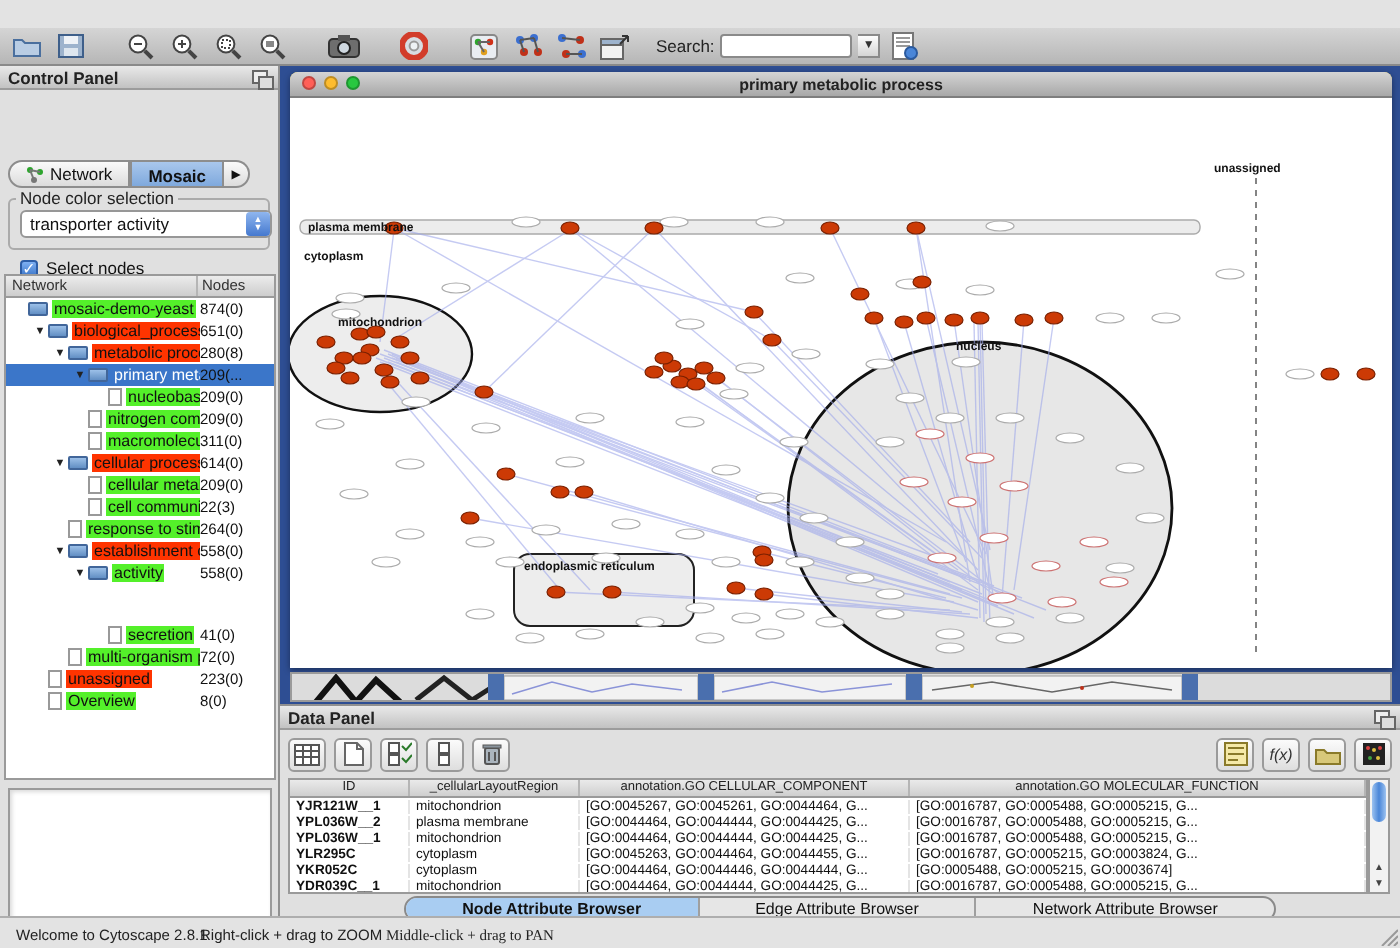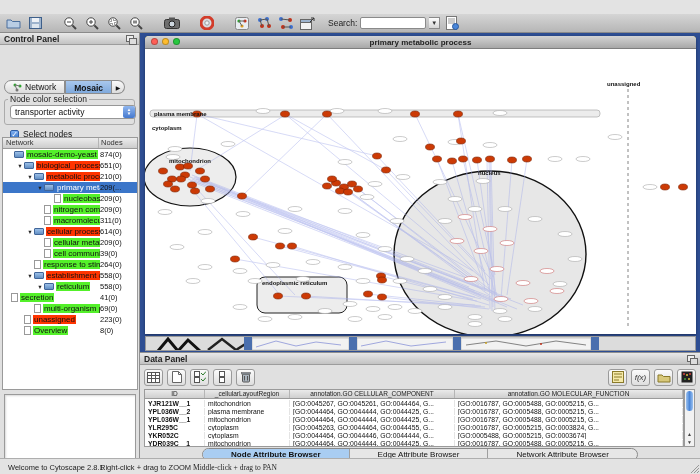--- a/index.html
+++ b/index.html
@@ -257,21 +257,21 @@
           <div class="tree-row" style="padding-left: 13px;">
             <span class="tr-arrow">▼</span>
             <span class="tr-folder"></span>
             <span class="tr-label hl-red">biological_process</span>
             <span class="tr-value">651(0)</span>
           </div>
           <div class="tree-row" style="padding-left: 23px;">
             <span class="tr-arrow">▼</span>
             <span class="tr-folder"></span>
             <span class="tr-label hl-red">metabolic process</span>
-            <span class="tr-value">210(0)</span>
+            <span class="tr-value">280(8)</span>
           </div>
           <div class="tree-row sel" style="padding-left: 33px;">
             <span class="tr-arrow">▼</span>
             <span class="tr-folder"></span>
             <span class="tr-label">primary metabolic</span>
             <span class="tr-value">209(...</span>
           </div>
           <div class="tree-row" style="padding-left: 43px;">
             <span class="tr-arrow"></span>
             <span class="tr-file"></span>
@@ -299,51 +299,51 @@
           <div class="tree-row" style="padding-left: 33px;">
             <span class="tr-arrow"></span>
             <span class="tr-file"></span>
             <span class="tr-label hl-green">cellular metabol</span>
             <span class="tr-value">209(0)</span>
           </div>
           <div class="tree-row" style="padding-left: 33px;">
             <span class="tr-arrow"></span>
             <span class="tr-file"></span>
             <span class="tr-label hl-green">cell communicat</span>
-            <span class="tr-value">39(0)</span>
+            <span class="tr-value">22(3)</span>
           </div>
           <div class="tree-row" style="padding-left: 23px;">
             <span class="tr-arrow"></span>
             <span class="tr-file"></span>
             <span class="tr-label hl-green">response to stimul</span>
             <span class="tr-value">264(0)</span>
           </div>
           <div class="tree-row" style="padding-left: 23px;">
             <span class="tr-arrow">▼</span>
             <span class="tr-folder"></span>
             <span class="tr-label hl-red">establishment of lo</span>
             <span class="tr-value">558(0)</span>
           </div>
           <div class="tree-row" style="padding-left: 33px;">
             <span class="tr-arrow">▼</span>
             <span class="tr-folder"></span>
-            <span class="tr-label hl-green">reticulum</span>
+            <span class="tr-label hl-green">activity</span>
             <span class="tr-value">558(0)</span>
           </div>
-          <div class="tree-row" style="">
+          <div class="tree-row" style="padding-left: 43px; margin-top: 20px;">
             <span class="tr-arrow"></span>
             <span class="tr-file"></span>
             <span class="tr-label hl-green">secretion</span>
             <span class="tr-value">41(0)</span>
           </div>
           <div class="tree-row" style="padding-left: 23px;">
             <span class="tr-arrow"></span>
             <span class="tr-file"></span>
             <span class="tr-label hl-green">multi-organism pro</span>
-            <span class="tr-value">69(0)</span>
+            <span class="tr-value">72(0)</span>
           </div>
           <div class="tree-row" style="padding-left: 13px;">
             <span class="tr-arrow"></span>
             <span class="tr-file"></span>
             <span class="tr-label hl-red">unassigned</span>
             <span class="tr-value">223(0)</span>
           </div>
           <div class="tree-row" style="padding-left: 13px; justify-content: space-between;">
             <span class="tr-arrow"></span>
             <span class="tr-file"></span>

